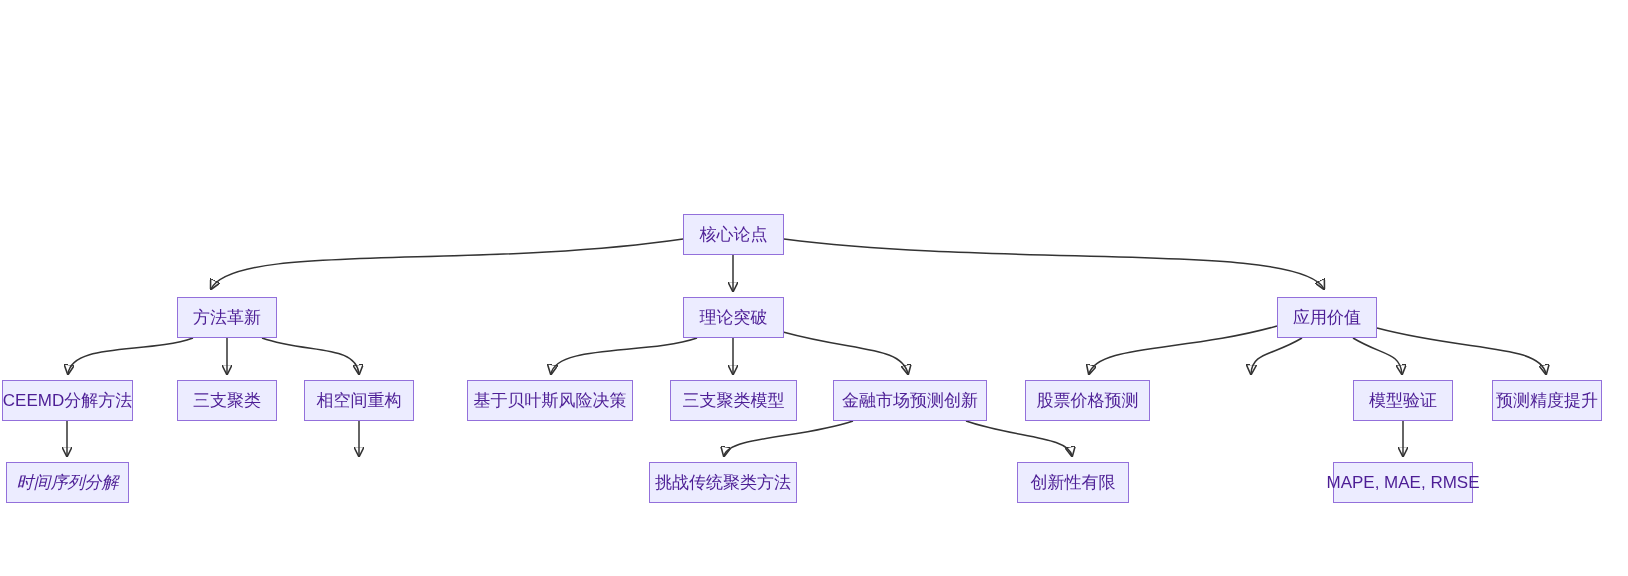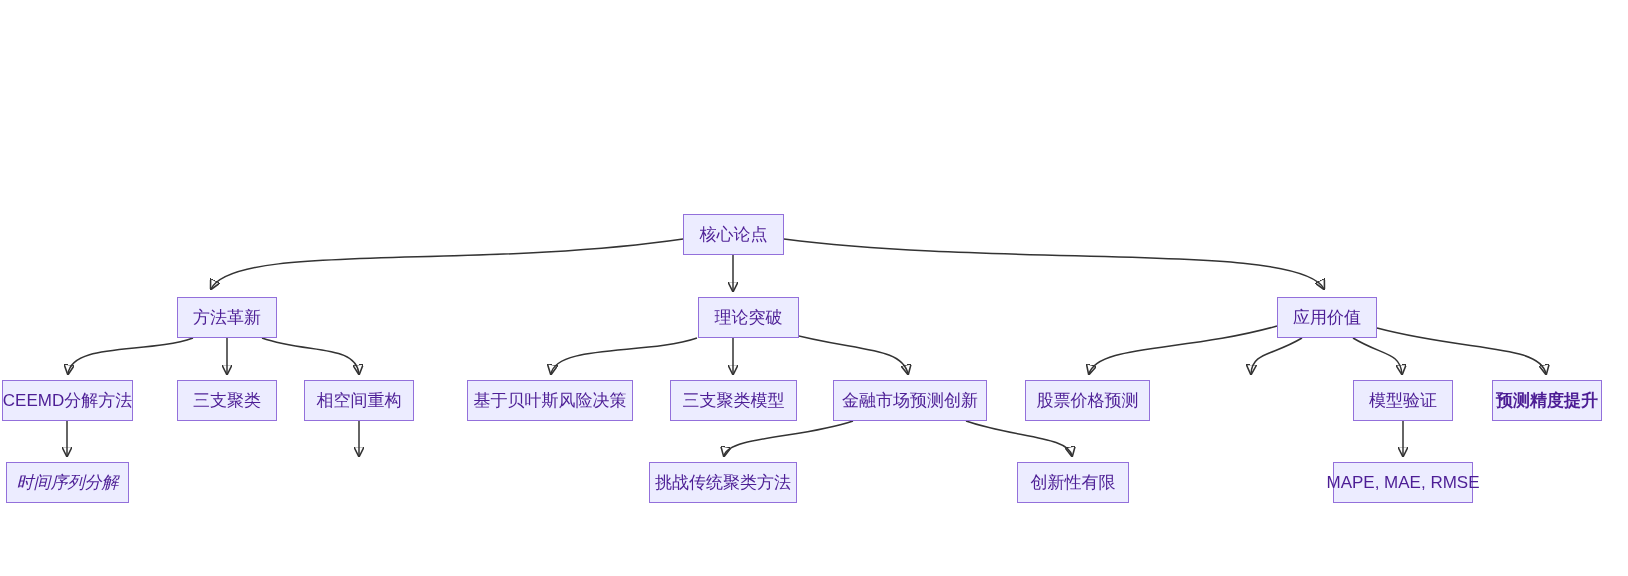--- a/index.html
+++ b/index.html
@@ -62,31 +62,31 @@
     <path d="M 1277 326 C 1185 352, 1097 344, 1089 374" marker-end="url(#arrow)"></path>
     <path d="M 1302 338 C 1272 356, 1252 352, 1251 374" marker-end="url(#arrow)"></path>
     <path d="M 1353 338 C 1383 356, 1400 352, 1402 374" marker-end="url(#arrow)"></path>
     <path d="M 1377 328 C 1468 352, 1540 344, 1546 374" marker-end="url(#arrow)"></path>
     <path d="M 1403 421 L 1403 456" marker-end="url(#arrow)"></path>
   </svg>
 
   <div class="node" style="left:683px; top:214px; width:101px;">核心论点</div>
 
   <div class="node" style="left:177px; top:297px; width:100px;">方法革新</div>
-  <div class="node" style="left:683px; top:297px; width:101px;margin-left:15px;">理论突破</div>
+  <div class="node" style="left:683px; top:297px; width:101px;">理论突破</div>
   <div class="node" style="left:1277px; top:297px; width:100px;">应用价值</div>
 
   <div class="node" style="left:2px; top:380px; width:131px;">CEEMD分解方法</div>
   <div class="node" style="left:177px; top:380px; width:100px;">三支聚类</div>
   <div class="node" style="left:467px; top:380px; width:166px;">基于贝叶斯风险决策</div>
   <div class="node" style="left:304px; top:380px; width:110px;">相空间重构</div>
   <div class="node" style="left:670px; top:380px; width:127px;">三支聚类模型</div>
   <div class="node" style="left:833px; top:380px; width:154px;">金融市场预测创新</div>
   <div class="node" style="left:1025px; top:380px; width:125px;">股票价格预测</div>
   <div class="node" style="left:1353px; top:380px; width:100px;">模型验证</div>
-  <div class="node" style="left:1492px; top:380px; width:110px;font-weight:bold;">预测精度提升</div>
+  <div class="node" style="left:1492px; top:380px; width:110px;">预测精度提升</div>
 
   <div class="node" style="left:6px; top:462px; width:123px;font-style:italic;">时间序列分解</div>
   <div class="node" style="left:649px; top:462px; width:148px;">挑战传统聚类方法</div>
   <div class="node" style="left:1017px; top:462px; width:112px;">创新性有限</div>
   <div class="node" style="left:1333px; top:462px; width:140px;">MAPE, MAE, RMSE</div>
 
 </div>
 
 </body></html>

